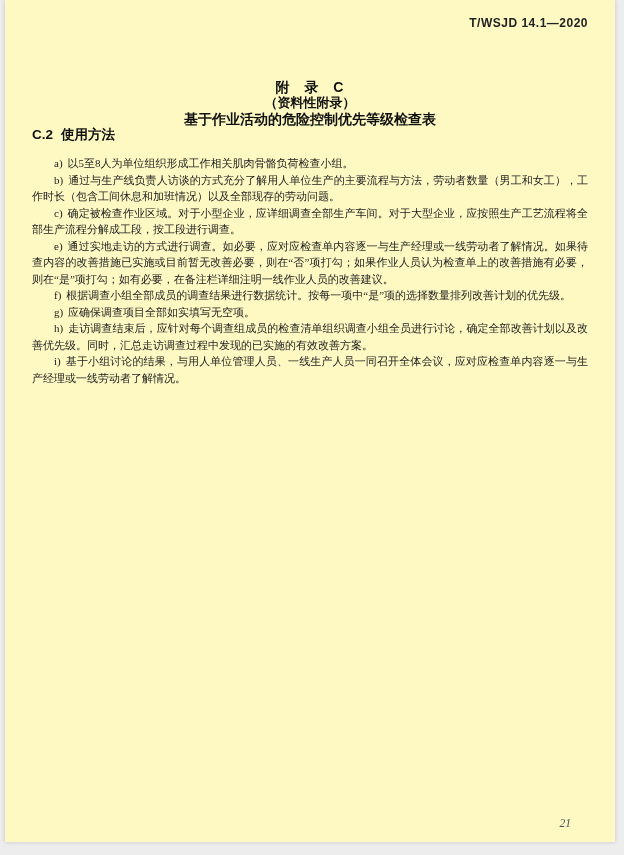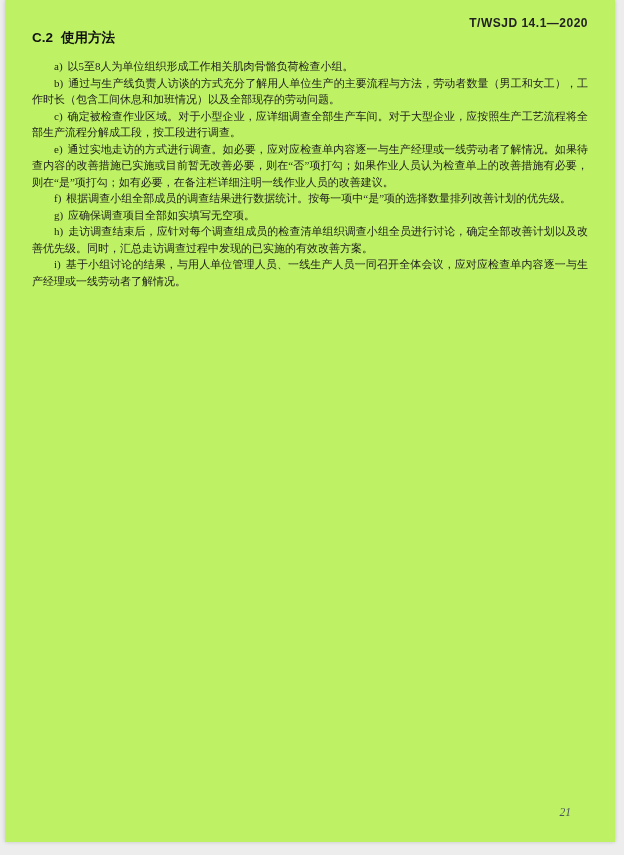--- a/index.html
+++ b/index.html
@@ -11,21 +11,21 @@
     overflow: hidden;
   }
   .canvas {
     position: relative;
     width: 624px; height: 855px;
     background: #ededed;
   }
   .page {
     position: absolute;
     left: 5px; top: 0; right: 9px; bottom: 13px;
-    background: #bef264;
+    background: #fef9c3;
     box-shadow: 0 0 4px rgba(0,0,0,0.18);
     padding: 0 27px;
   }
   .doc-header {
     margin-top: 16px;
     text-align: right;
     font-family: "Liberation Sans", "DejaVu Sans", sans-serif;
     font-weight: bold;
     font-size: 12px;
     letter-spacing: 0.5px;
@@ -74,34 +74,39 @@
   .list-item {
     font-size: 11px;
     line-height: 16.5px;
     text-align: justify;
     text-indent: 2em;
     color: #1c1c1c;
   }
   .item-label { margin-right: 0.45em; }
   .page-number {
     position: absolute;
-    right: 44px; bottom: 24px;
+    right: 44px; bottom: 13px;
     font-size: 11.5px;
     color: #4a5560;
     font-style: italic;
   }
 </style>
 </head>
 <body>
 
 <div class="canvas">
   <div class="page">
 
     <div class="doc-header">T/WSJD 14.1—2020</div>
 
+    <div class="title-block">
+      <div class="title-appendix">附 录 C</div>
+      <div class="title-type">（资料性附录）</div>
+      <div class="title-subject">基于作业活动的危险控制优先等级检查表</div>
+    </div>
 
 
     <div class="section">
       <div class="sec-heading sec-c2-heading">
         <span>C.2</span><span class="sec-label">使用方法</span>
       </div>
 
       <div class="items">
         <p class="list-item"><span class="item-label">a)</span><span>以5至8人为单位组织形成工作相关肌肉骨骼负荷检查小组。</span></p>
         <p class="list-item"><span class="item-label">b)</span><span>通过与生产线负责人访谈的方式充分了解用人单位生产的主要流程与方法，劳动者数量（男工和女工），工作时长（包含工间休息和加班情况）以及全部现存的劳动问题。</span></p>

